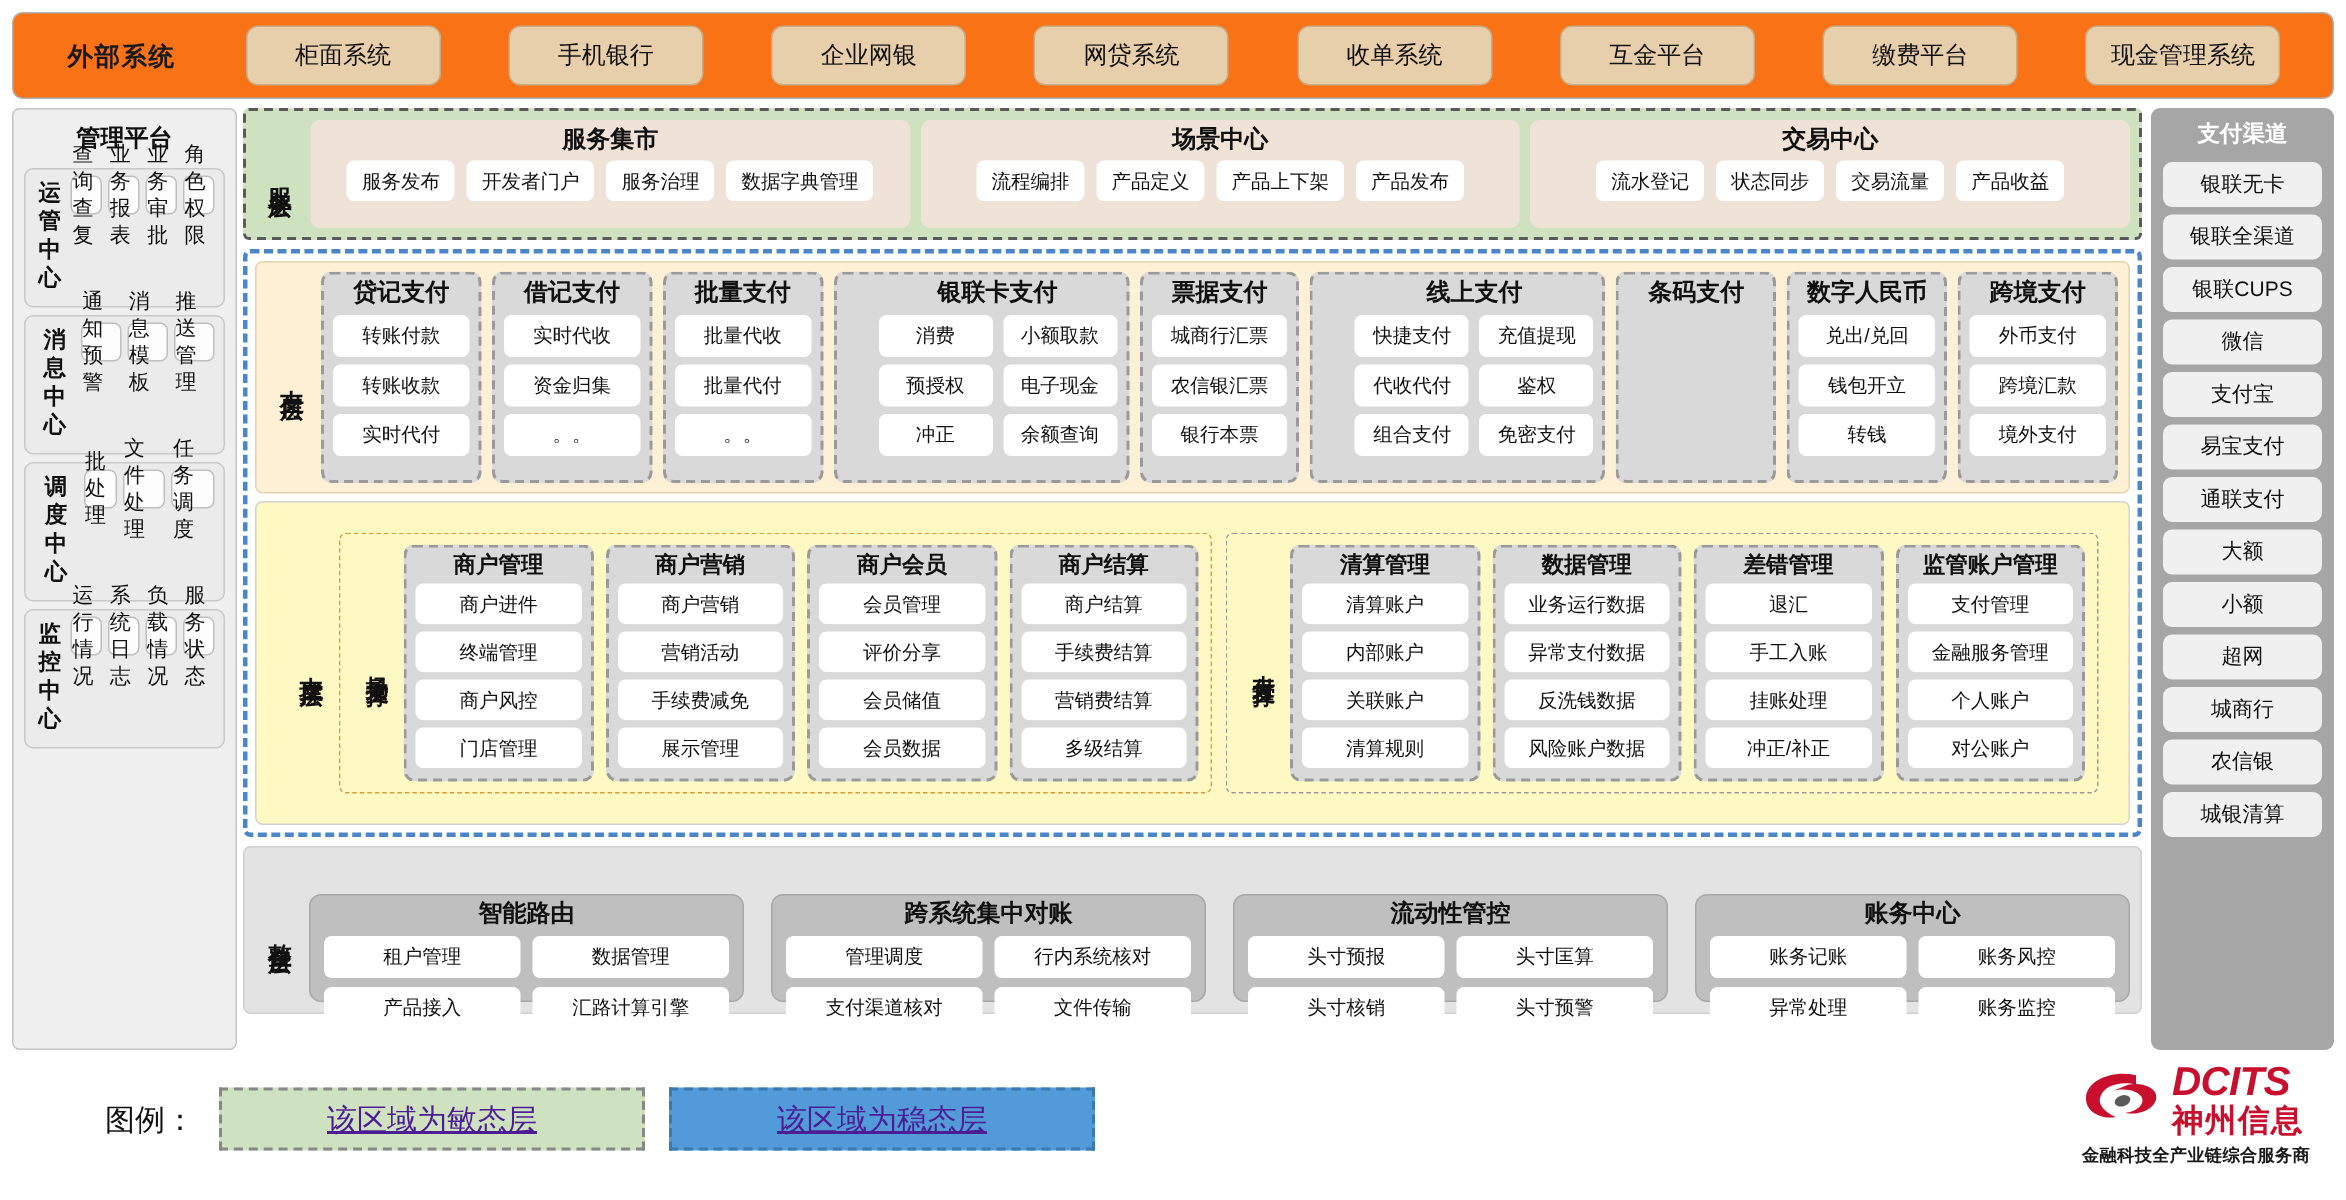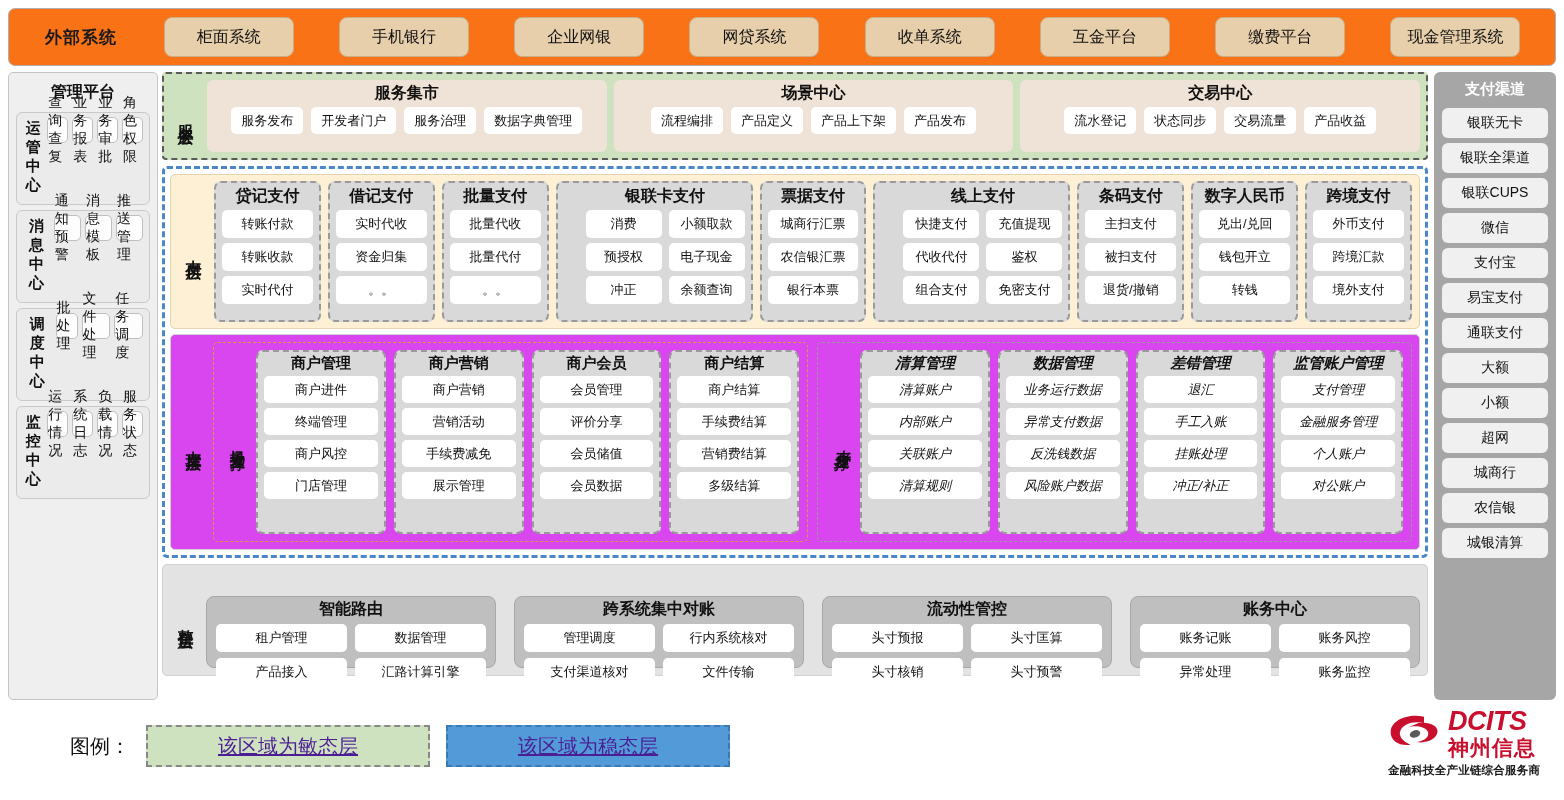--- a/index.html
+++ b/index.html
@@ -111,31 +111,31 @@
   .pay-items { display: flex; flex-direction: column; gap: 5px; width: 100%; }
   .pay-items.two { display: grid; grid-template-columns: 1fr 1fr; gap: 5px 7px; }
   .pay-item {
     background: #ffffff; border-radius: 5px; height: 28px;
     display: flex; align-items: center; justify-content: center;
     font-size: 13px; color: #111; white-space: nowrap;
   }
 
   
   .support-layer {
-    background: #d946ef; border: 1px solid #d2d2d2; border-radius: 5px;
-    display: flex; align-items: stretch; padding: 7px; gap: 5px;
+    background: #fef9c3; border: 1px solid #d2d2d2; border-radius: 5px;
+    display: flex; align-items: stretch; padding: 20px; gap: 5px;
     height: 216px;
   }
   .sup-halves { display: flex; flex: 1; gap: 9px; }
   .sup-half {
     flex: 1; border-radius: 5px; display: flex; align-items: stretch;
     padding: 7px 8px; gap: 4px;
   }
   .sup-half.scene { border: 1px dashed #d99a3c; }
-  .sup-half.paysup { border: 1px dashed #9a9a9a; font-style: italic; }
+  .sup-half.paysup { border: 1px dashed #9a9a9a; }
   .sup-groups { display: flex; flex: 1; gap: 8px; }
   .sup-group {
     background: #d9d9d9; border: 2px dashed #9a9a9a; border-radius: 7px;
     display: flex; flex-direction: column; align-items: center;
     padding: 2px 6px 6px; flex: 1;
   }
   .sup-group-title { font-size: 15px; font-weight: bold; color: #111; margin-bottom: 3px; white-space: nowrap; }
   .sup-items { display: flex; flex-direction: column; gap: 5px; width: 100%; }
   .sup-item {
     background: #ffffff; border-radius: 5px; height: 27px;
@@ -348,25 +348,20 @@
               <div class="pay-item">充值提现</div>
               <div class="pay-item">代收代付</div>
               <div class="pay-item">鉴权</div>
               <div class="pay-item">组合支付</div>
               <div class="pay-item">免密支付</div>
             </div>
           </div>
 
           <div class="pay-group">
             <div class="pay-group-title">条码支付</div>
-            <div class="pay-items">
-              <div class="pay-item">主扫支付</div>
-              <div class="pay-item">被扫支付</div>
-              <div class="pay-item">退货/撤销</div>
-            </div>
           </div>
 
           <div class="pay-group">
             <div class="pay-group-title">数字人民币</div>
             <div class="pay-items">
               <div class="pay-item">兑出/兑回</div>
               <div class="pay-item">钱包开立</div>
               <div class="pay-item">转钱</div>
             </div>
           </div>

